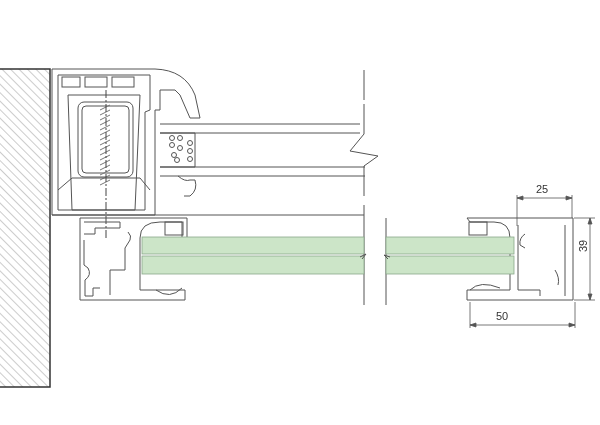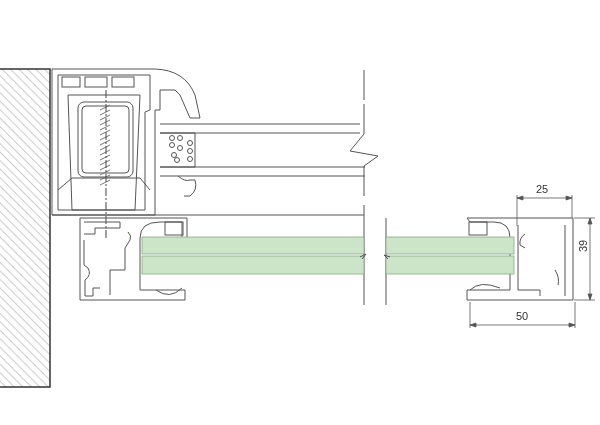--- a/index.html
+++ b/index.html
@@ -136,14 +136,14 @@
     <line x1="470" y1="302" x2="470" y2="328"></line>
     <line x1="575" y1="302" x2="575" y2="328"></line>
     <line x1="470" y1="325" x2="575" y2="325"></line>
     <polygon points="470,325 476,323 476,327" fill="#555"></polygon>
     <polygon points="575,325 569,323 569,327" fill="#555"></polygon>
   </g>
 </svg>
 
 <div class="dim-label" style="left:536px;top:183px;">25</div>
 <div class="dim-label" style="left:577px;top:252px;transform:rotate(-90deg);transform-origin:left top;">39</div>
-<div class="dim-label" style="left:516px;top:310px;">50</div>
+<div class="dim-label" style="left:496px;top:310px;">50</div>
 </div>
 
 </body></html>

